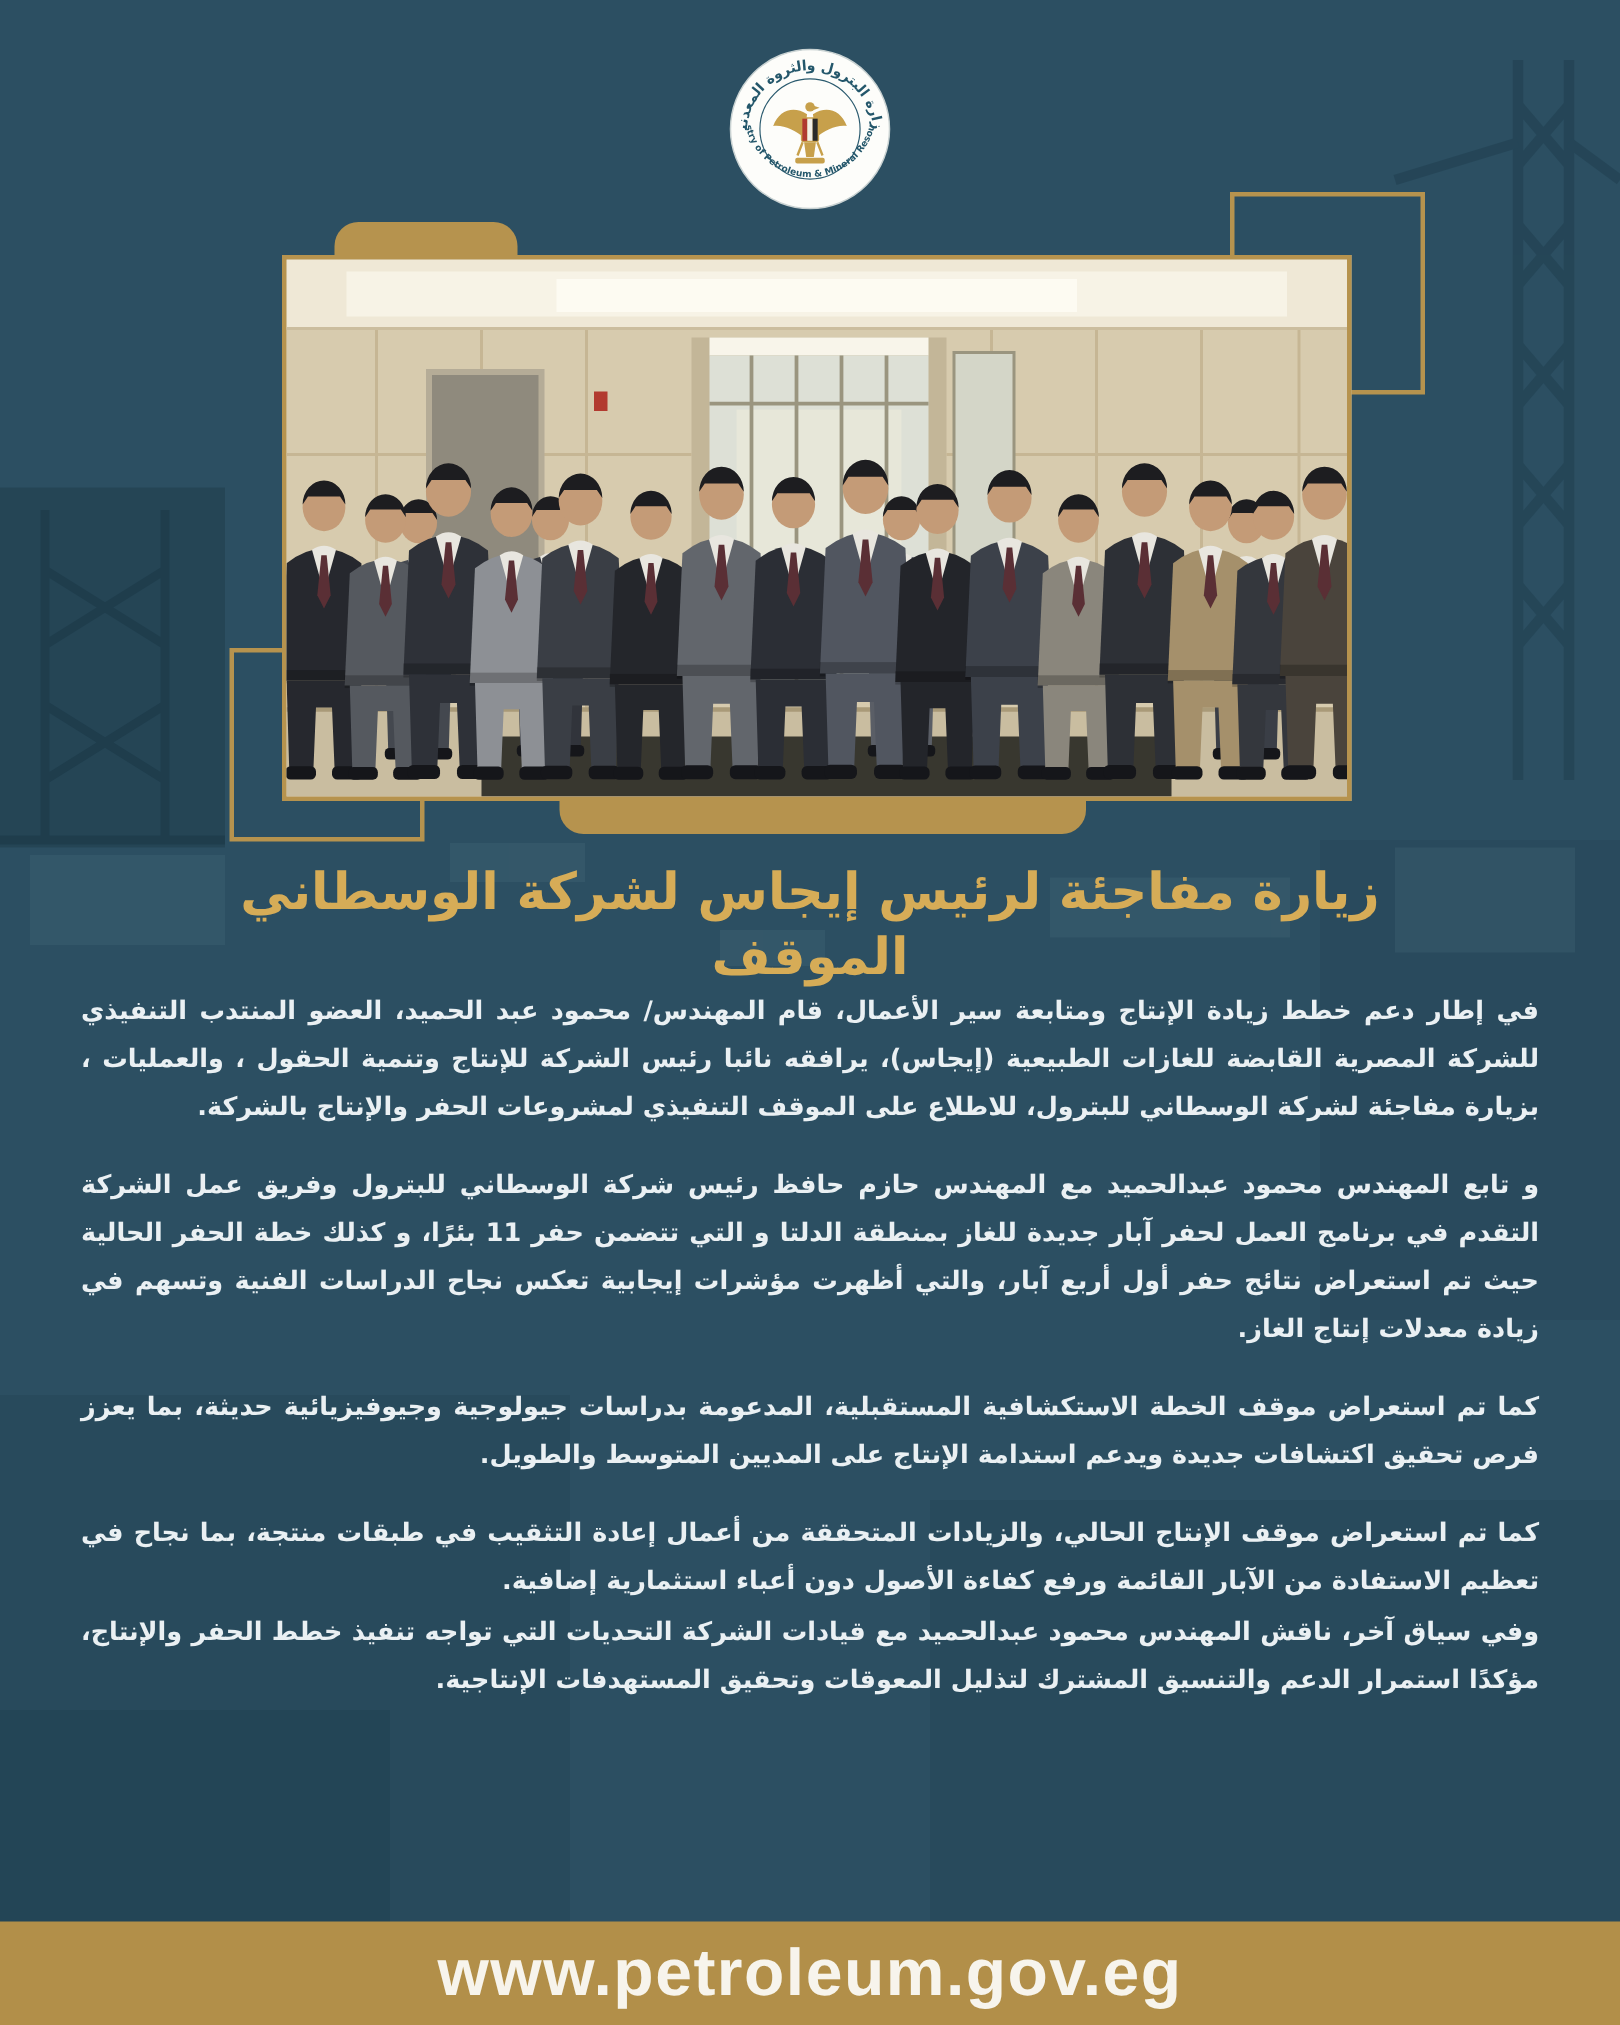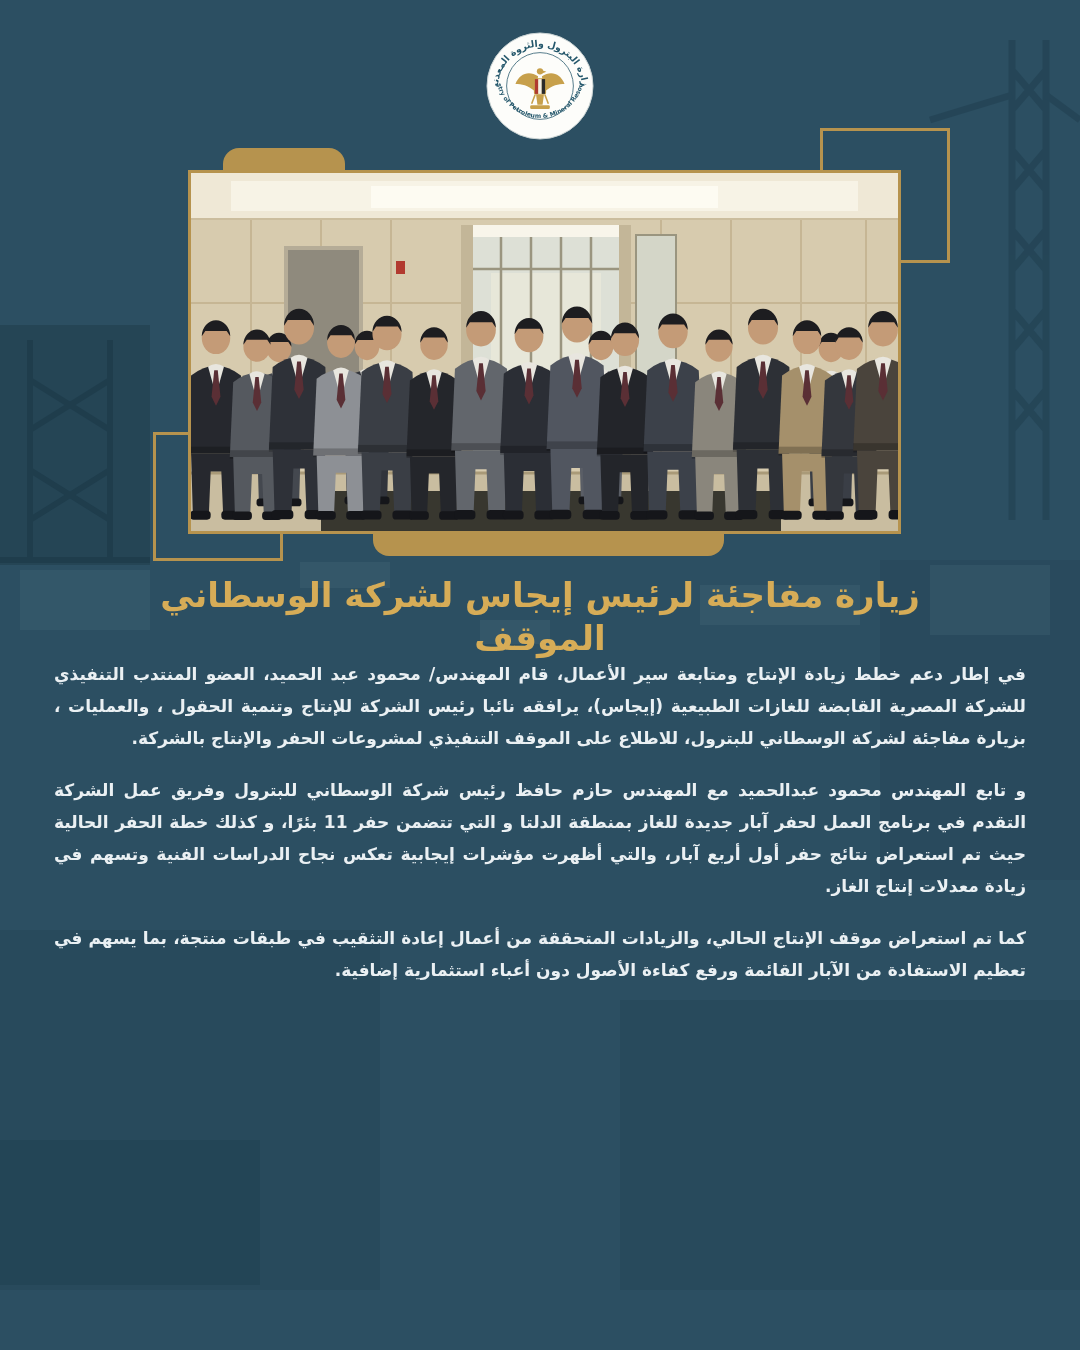--- a/index.html
+++ b/index.html
@@ -185,17 +185,22 @@
   </div>
 
   <h1 class="headline">
     <span>زيارة مفاجئة لرئيس إيجاس لشركة الوسطاني</span><br>
     <span>الموقف</span>
   </h1>
 
   <div class="article">
     <p>في إطار دعم خطط زيادة الإنتاج ومتابعة سير الأعمال، قام المهندس/ محمود عبد الحميد، العضو المنتدب التنفيذي للشركة المصرية القابضة للغازات الطبيعية (إيجاس)، يرافقه نائبا رئيس الشركة للإنتاج وتنمية الحقول ، والعمليات ، بزيارة مفاجئة لشركة الوسطاني للبترول، للاطلاع على الموقف التنفيذي لمشروعات الحفر والإنتاج بالشركة.</p>
     <p>و تابع المهندس محمود عبدالحميد مع المهندس حازم حافظ رئيس شركة الوسطاني للبترول وفريق عمل الشركة  التقدم في برنامج العمل لحفر آبار جديدة للغاز بمنطقة الدلتا و التي تتضمن حفر 11 بئرًا، و كذلك خطة الحفر الحالية حيث تم استعراض نتائج حفر أول أربع آبار، والتي أظهرت مؤشرات إيجابية تعكس نجاح الدراسات الفنية وتسهم في زيادة معدلات إنتاج الغاز.</p>
-    <p class="tight">كما تم استعراض موقف الإنتاج الحالي، والزيادات المتحققة من أعمال إعادة التثقيب في طبقات منتجة، بما يسهم في تعظيم الاستفادة من الآبار القائمة ورفع كفاءة الأصول دون أعباء استثمارية إضافية.</p>
-  </div>
-
+    <p>كما تم استعراض موقف الخطة الاستكشافية المستقبلية، المدعومة بدراسات جيولوجية وجيوفيزيائية حديثة، بما يعزز فرص تحقيق اكتشافات جديدة ويدعم استدامة الإنتاج على المديين المتوسط والطويل.</p>
+    <p class="tight">كما تم استعراض موقف الإنتاج الحالي، والزيادات المتحققة من أعمال إعادة التثقيب في طبقات منتجة، بما نجاح في تعظيم الاستفادة من الآبار القائمة ورفع كفاءة الأصول دون أعباء استثمارية إضافية.</p>
+    <p>وفي سياق آخر، ناقش المهندس محمود عبدالحميد مع قيادات الشركة التحديات التي تواجه تنفيذ خطط الحفر والإنتاج، مؤكدًا  استمرار الدعم  والتنسيق المشترك لتذليل المعوقات وتحقيق المستهدفات الإنتاجية.</p>
+  </div>
+
+  <div class="footer-bar">
+    <span>www.petroleum.gov.eg</span>
+  </div>
 
 </div>
 
 </body></html>

